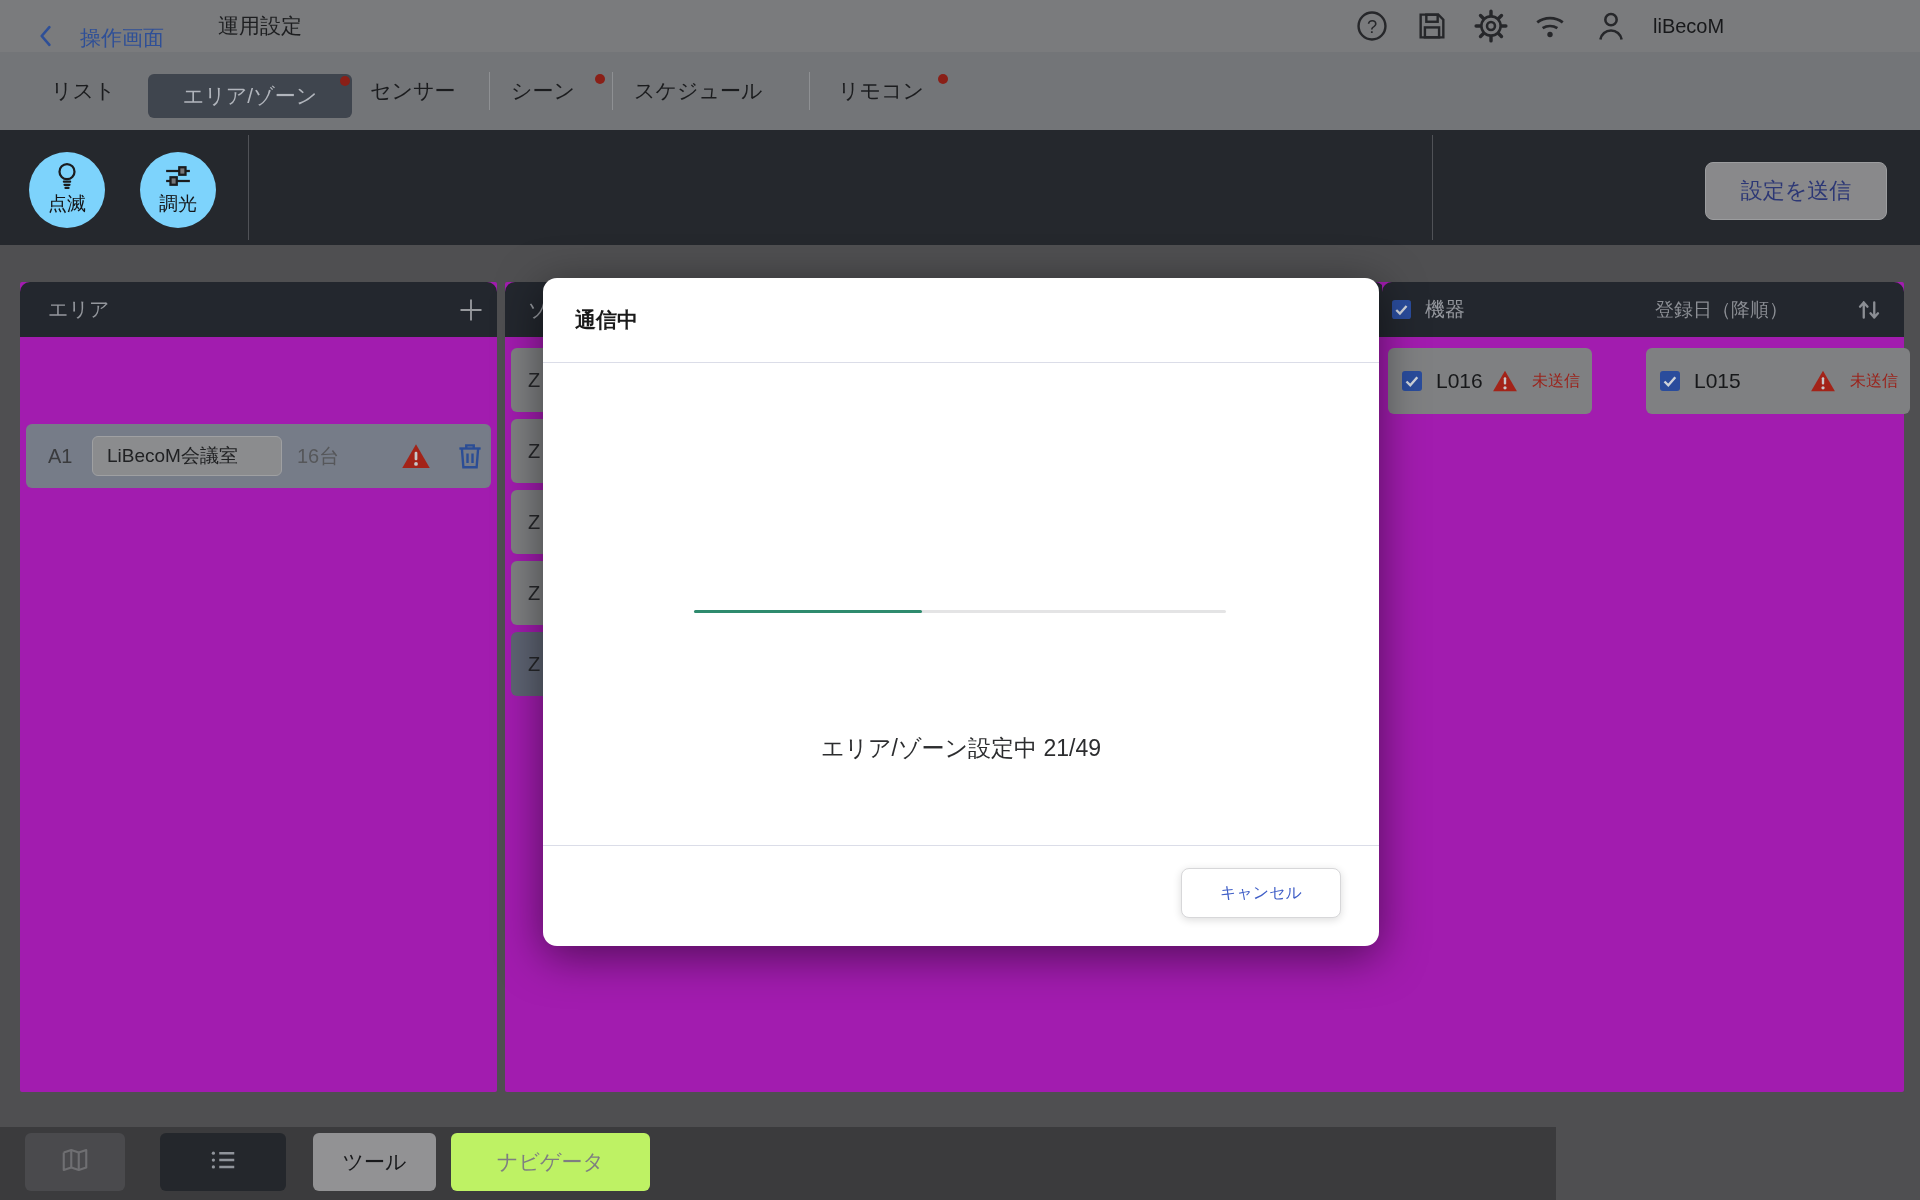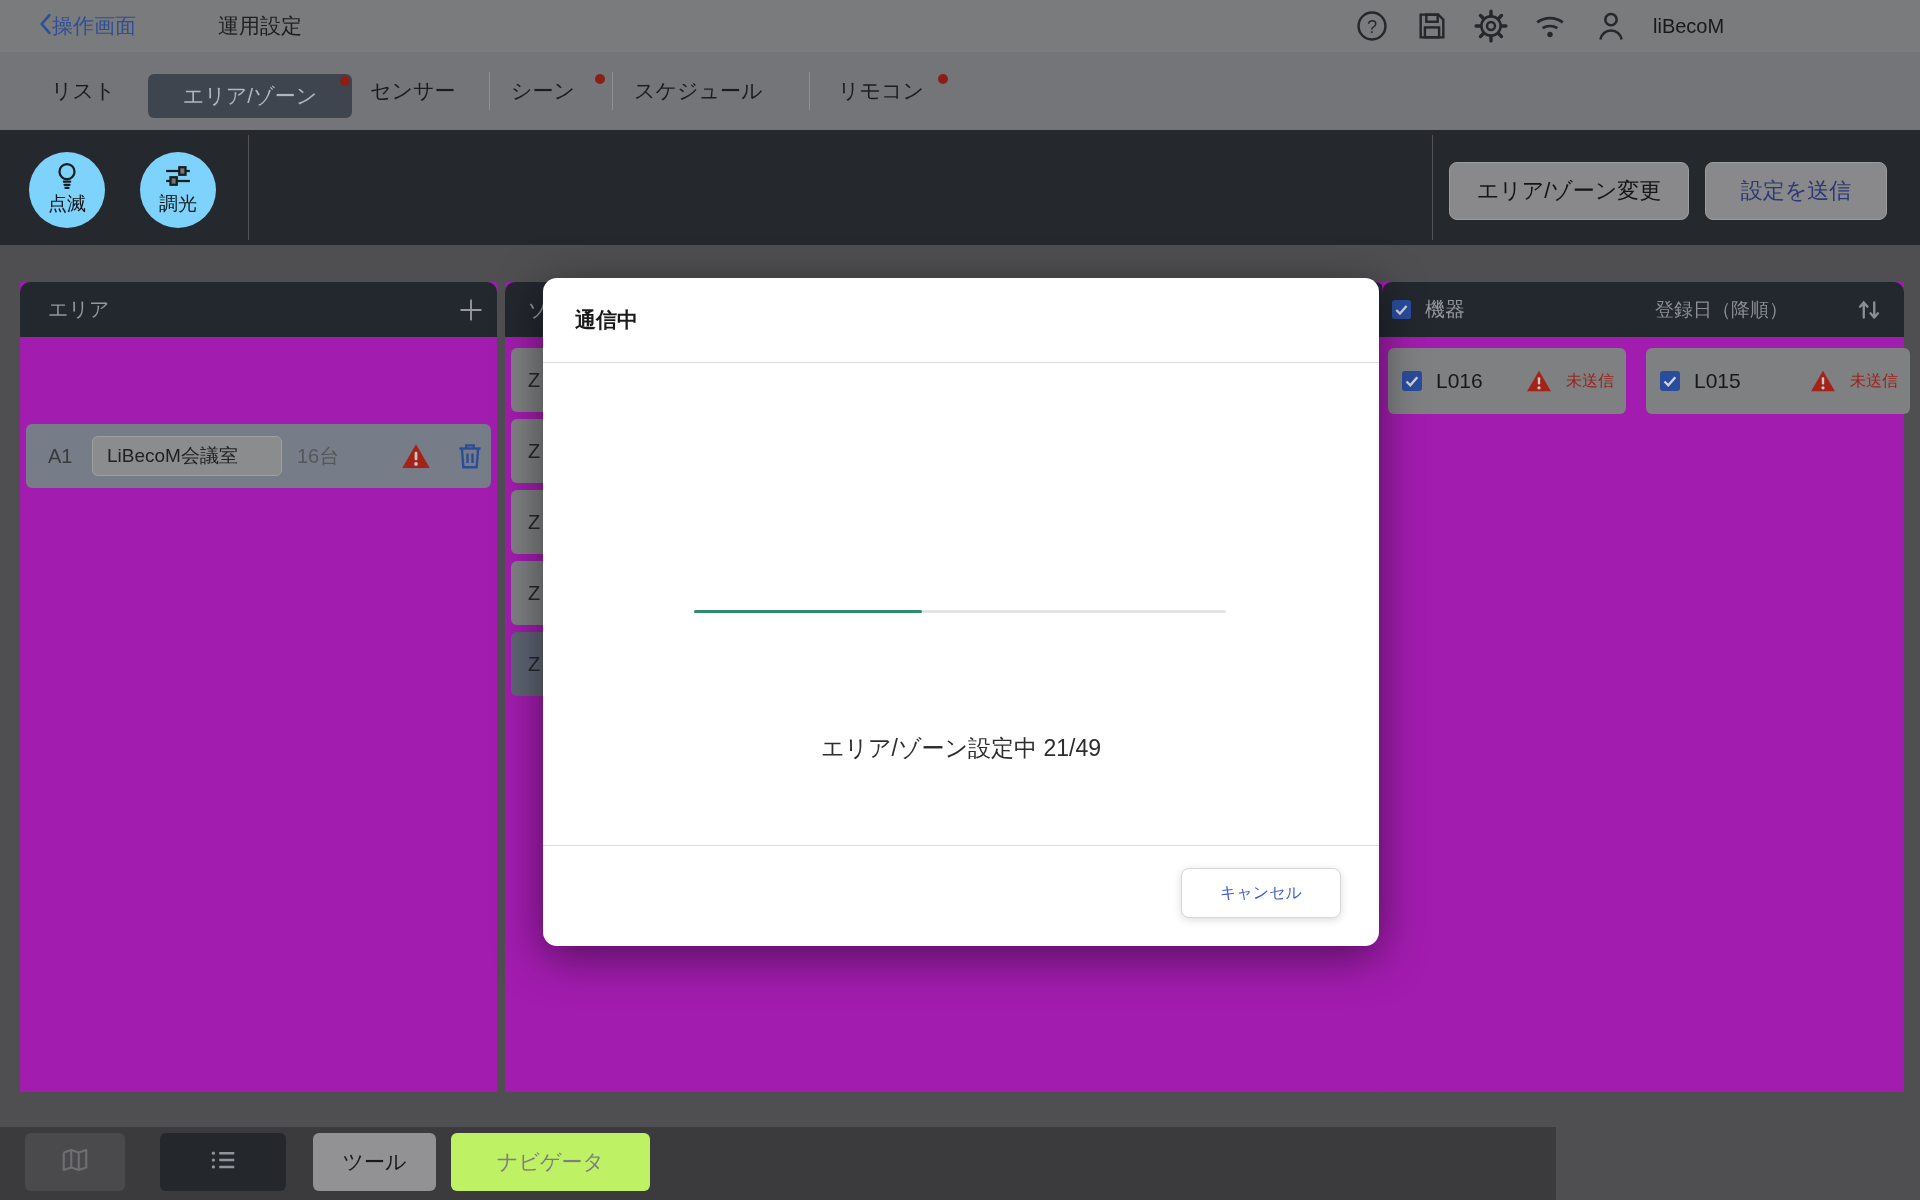--- a/index.html
+++ b/index.html
@@ -1,22 +1,22 @@
 <!DOCTYPE html>
 <html><head>
 <meta charset="utf-8">
 <style>
   html,body{margin:0;padding:0;background:#2a2a2a;}
   .screen{position:relative;width:1920px;height:1200px;overflow:hidden;
     background:#4f4f51;font-family:"Liberation Sans","DejaVu Sans",sans-serif;
     -webkit-font-smoothing:antialiased;}
   
   .topbar{position:absolute;left:0;top:0;width:1920px;height:52px;background:#7a7b7d;}
-  .backlink{position:absolute;left:38px;top:0;height:52px;display:flex;align-items:center;
-    gap:0;color:#2e4f97;font-size:21px;cursor:pointer;}
+  .backlink{position:absolute;left:38px;top:0;height:52px;display:flex;align-items:flex-end;
+    gap:28px;color:#2e4f97;font-size:21px;cursor:pointer;}
   .pagetitle{position:absolute;left:218px;top:0;height:52px;line-height:52px;
     color:#1d1e20;font-size:21px;}
   .tb-icon{position:absolute;top:9px;width:34px;height:34px;}
   .userlabel{position:absolute;left:1653px;top:0;height:52px;line-height:52px;
     color:#17181a;font-size:20px;}
   
   .tabbar{position:absolute;left:0;top:52px;width:1920px;height:78px;background:#737578;}
   .tab{position:absolute;top:0;height:78px;line-height:78px;font-size:21px;color:#1b1c1e;cursor:pointer;}
   .tab-selected{position:absolute;left:148px;top:22px;width:204px;height:44px;line-height:44px;
     background:#3f454e;border-radius:6px;text-align:center;color:#b1b5bc;font-size:21px;}
@@ -156,21 +156,20 @@
             <path d="M2.5 8h19"></path>
             <rect x="13" y="5" width="5" height="6" fill="#757679"></rect>
             <path d="M2.5 16h19"></path>
             <rect x="6" y="13" width="5" height="6" fill="#757679"></rect>
           </svg>
       </span>
       <span class="clabel">調光</span>
     </div>
     <div class="vdivider" style="left:248px;"></div>
     <div class="vdivider" style="left:1432px;"></div>
-    <div class="toolbtn" style="left:1449px;width:240px;">エリア/ゾーン変更</div>
     <div class="toolbtn" style="left:1705px;width:182px;color:#2c3775;">設定を送信</div>
   </div>
 
   <div class="panel" style="left:20px;width:477px;">
     <div class="panel-header">
       <span class="ph-label" style="left:28px;">エリア</span>
       <span style="position:absolute;left:437px;top:14px;">
         <svg width="28" height="28" viewBox="0 0 24 24" stroke="#97999d" stroke-width="1.6">
             <path d="M12 3v18M3 12h18"></path>
           </svg>
@@ -229,21 +228,21 @@
       </span>
       <span class="ph-label" style="left:43px;">機器</span>
       <span class="ph-label" style="left:273px;font-size:19px;color:#8b8e94;">登録日（降順）</span>
       <span style="position:absolute;left:473px;top:14px;">
         <svg width="28" height="28" viewBox="0 0 24 24" fill="none" stroke="#8b8e94" stroke-width="2" stroke-linecap="round" stroke-linejoin="round">
             <path d="M7.5 18.5V5.5M7.5 5.5L4.3 9.2M7.5 5.5l3.2 3.7"></path>
             <path d="M16.5 5.5v13M16.5 18.5l-3.2-3.7M16.5 18.5l3.2-3.7"></path>
           </svg>
       </span>
     </div>
-    <div class="devcard" style="left:6px;width:238px;">
+    <div class="devcard" style="left:6px;width:204px;">
       <span style="position:absolute;left:14px;top:23px;">
         <svg width="20" height="20" viewBox="0 0 20 20">
             <rect width="20" height="20" rx="3" fill="#2a4c9c"></rect>
             <path d="M4.5 10.5l3.8 3.8 7-8" stroke="#cfd3da" stroke-width="2.4" fill="none"></path>
           </svg>
       </span>
       <span class="devlabel">L016</span>
       <span style="position:absolute;right:74px;top:20px;">
         <svg width="26" height="26" viewBox="0 0 24 24">
             <path d="M12 2.5 L23 21.5 H1 Z" fill="#a32318"></path>

